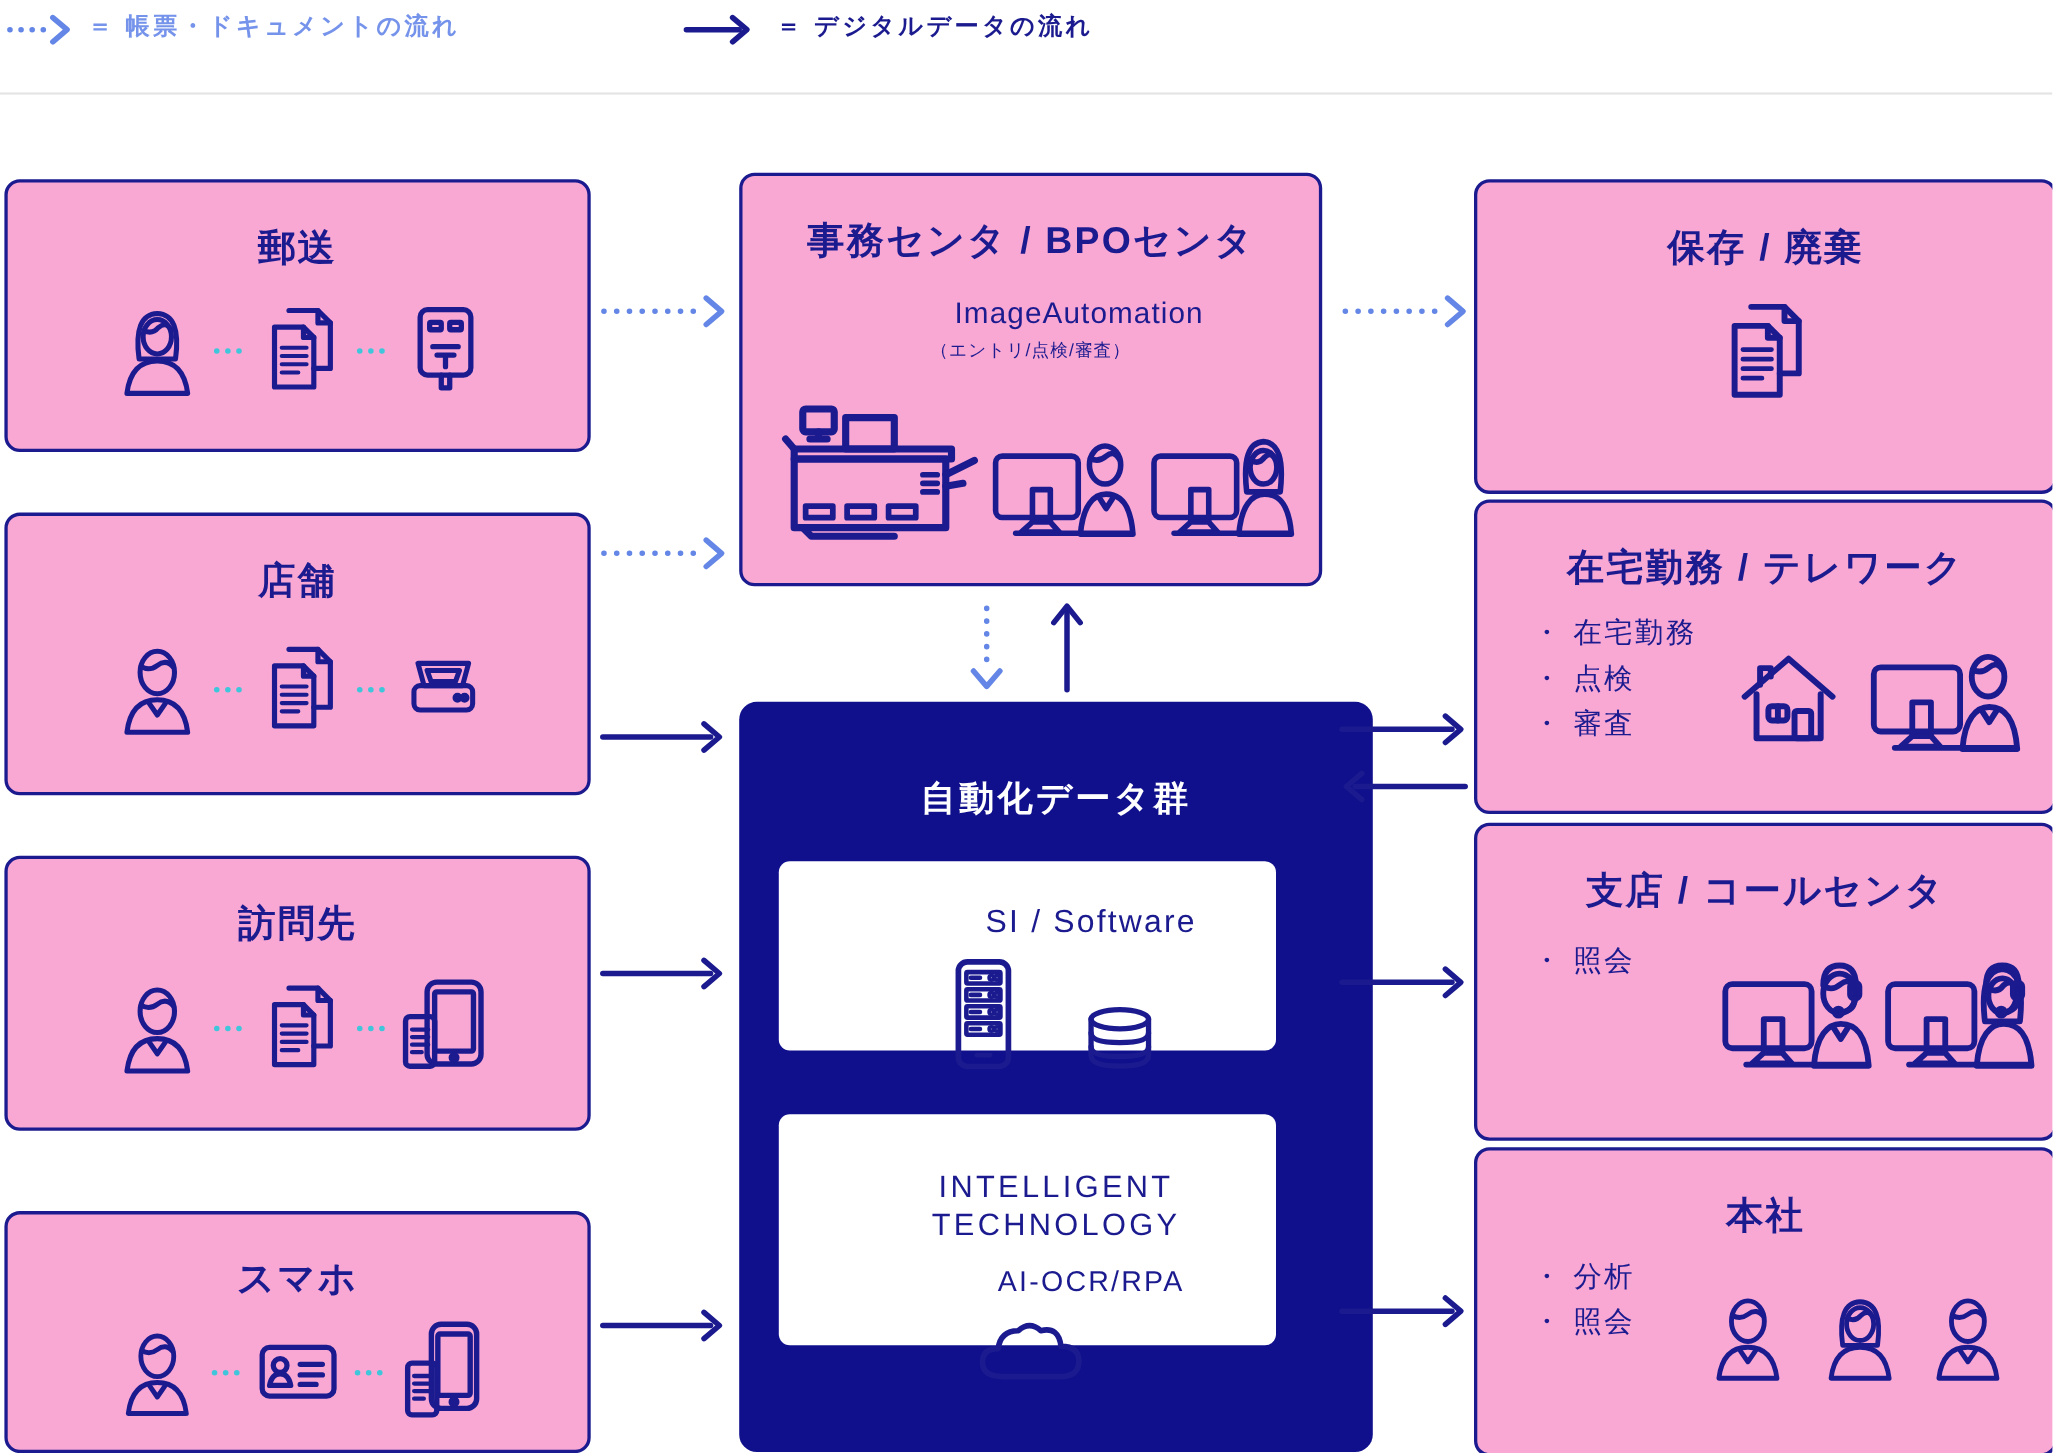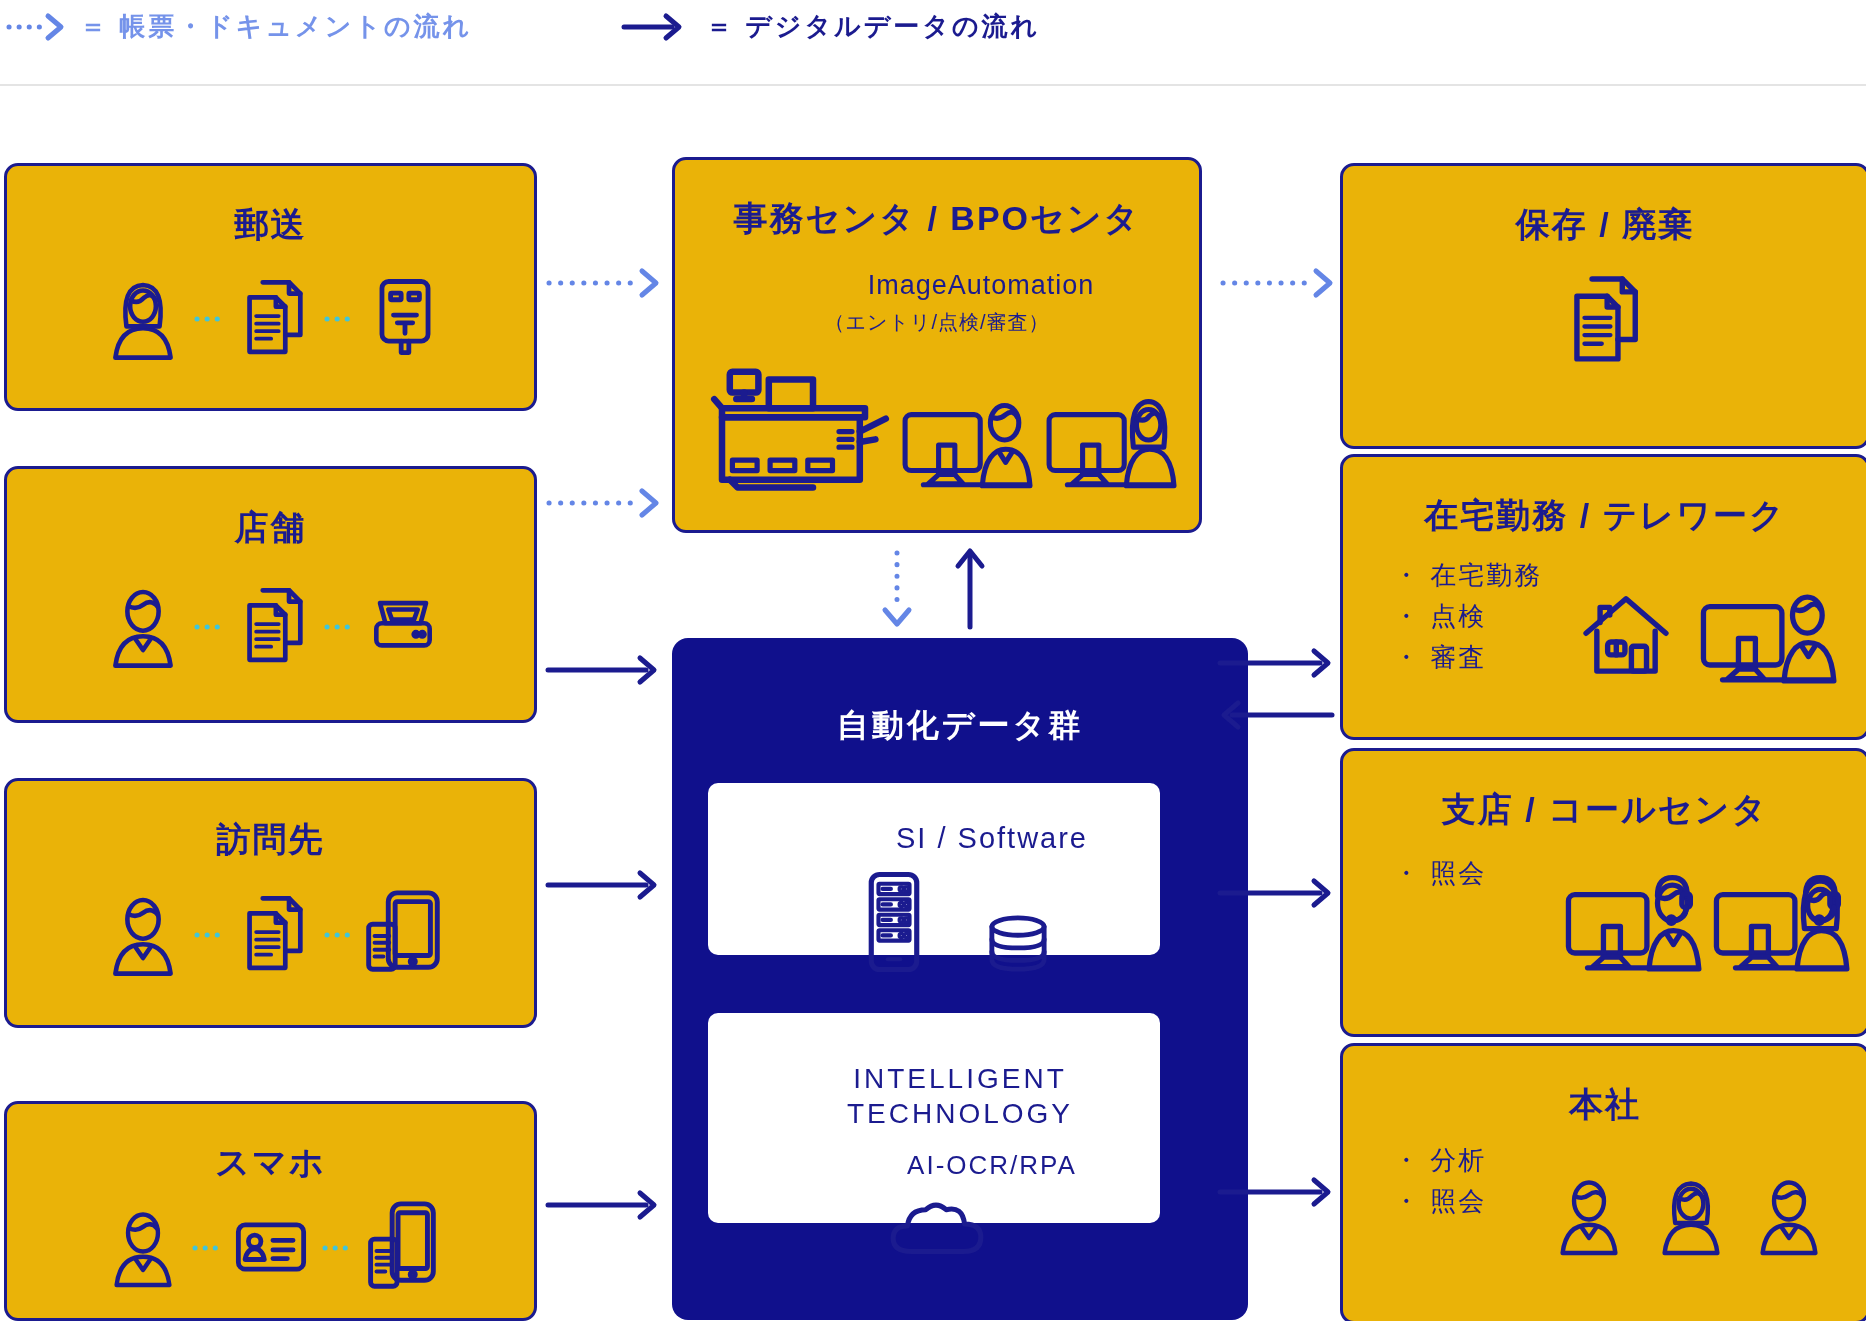--- a/index.html
+++ b/index.html
@@ -6,34 +6,34 @@
     --navy:#1b1b8f;
     --navy-fill:#10108c;
     --lblue:#6486e6;
     --lblue-text:#7593ea;
     --teal:#3fc6da;
     --divider:#e4e4e4;
   }
   html,body{margin:0;padding:0;background:#fff;}
   #canvas{position:relative;width:1866px;height:1321px;background:#fff;overflow:hidden;
           font-family:"Liberation Sans","DejaVu Sans",sans-serif;color:var(--navy);}
-  .box{position:absolute;background:#eab308;border:3px solid var(--navy);border-radius:14px;}
+  .box{position:absolute;background:#f9a8d4;border:3px solid var(--navy);border-radius:14px;}
   .darkbox{position:absolute;background:var(--navy-fill);border-radius:16px;}
   .innerbox{position:absolute;background:#fff;border-radius:10px;}
   .title{position:absolute;left:0;width:100%;text-align:center;font-size:34px;font-weight:bold;
          letter-spacing:2px;color:var(--navy);}
   .subtitle{position:absolute;left:0;width:100%;text-align:center;font-size:27px;color:var(--navy);letter-spacing:1px;padding-left:44px;}
-  .note{position:absolute;left:0;width:100%;text-align:center;font-size:20px;color:var(--navy);letter-spacing:1px;}
+  .note{position:absolute;left:0;width:100%;text-align:center;font-size:16px;color:var(--navy);letter-spacing:1px;}
   .bullets{position:absolute;font-size:26px;color:var(--navy);letter-spacing:2px;}
   .bullets div{line-height:41px;}
   .dark-title{position:absolute;left:0;width:100%;text-align:center;font-size:32px;font-weight:bold;
               color:#fff;letter-spacing:3px;}
   .inner-label{position:absolute;left:0;width:100%;text-align:center;font-size:29px;color:var(--navy);letter-spacing:2px;padding-left:32px;}
   .tech-line{position:absolute;left:0;width:100%;text-align:center;font-size:28px;color:var(--navy);letter-spacing:3px;}
-  .legend-label{position:absolute;font-size:26px;font-weight:bold;letter-spacing:3px;white-space:nowrap;}
+  .legend-label{position:absolute;font-size:22px;font-weight:bold;letter-spacing:3px;white-space:nowrap;}
   .divider{position:absolute;left:0;width:1866px;height:2px;background:var(--divider);}
   svg.icon{position:absolute;overflow:visible;}
   svg.icon *{stroke:var(--navy);stroke-width:5;stroke-linecap:round;stroke-linejoin:round;fill:none;}
   svg.arrow{position:absolute;overflow:visible;}
   svg.arrow *{fill:none;stroke-linecap:round;stroke-linejoin:round;}
   .s-navy{stroke:var(--navy);stroke-width:5;}
   .s-lblue{stroke:var(--lblue);stroke-width:5;}
   .s-teal{stroke:var(--teal);stroke-width:5;}
   .dotted{stroke-dasharray:0.1 11.5;}
   .dotted-s{stroke-dasharray:0.1 10;}

